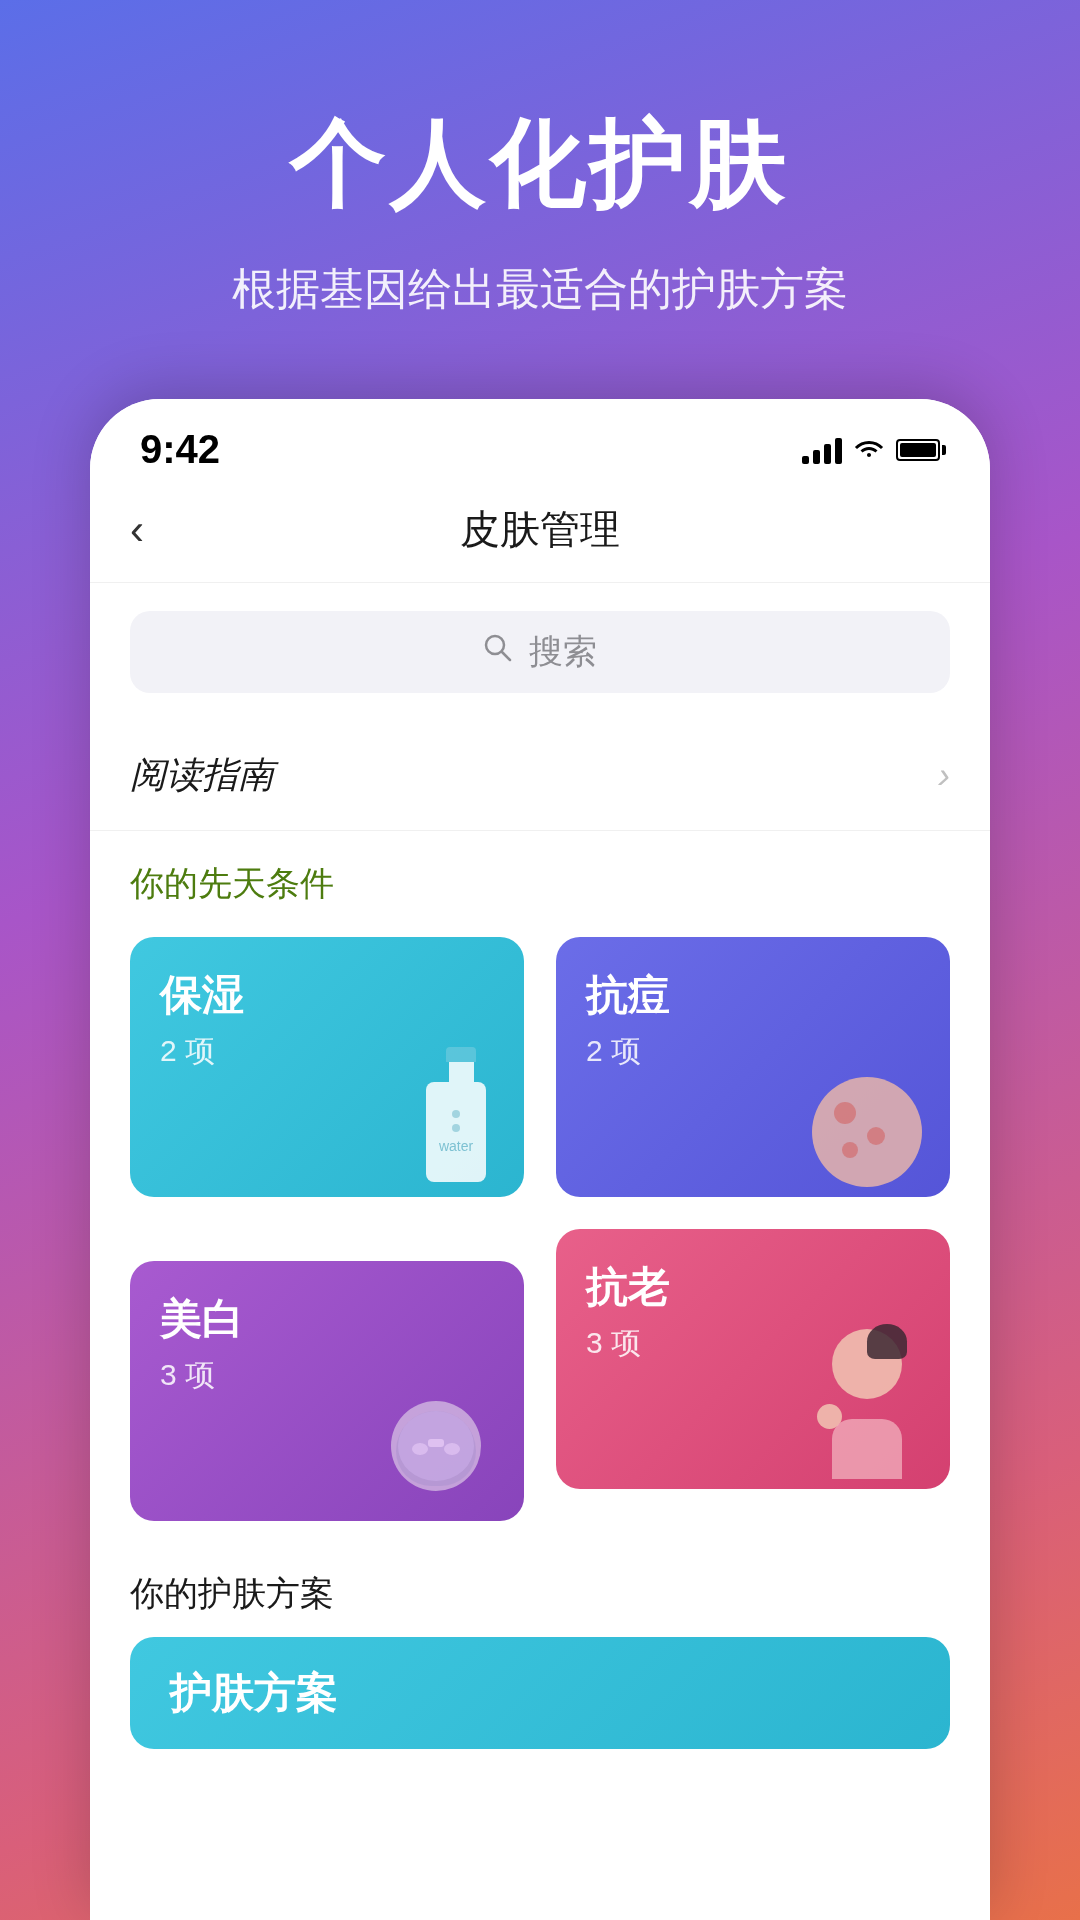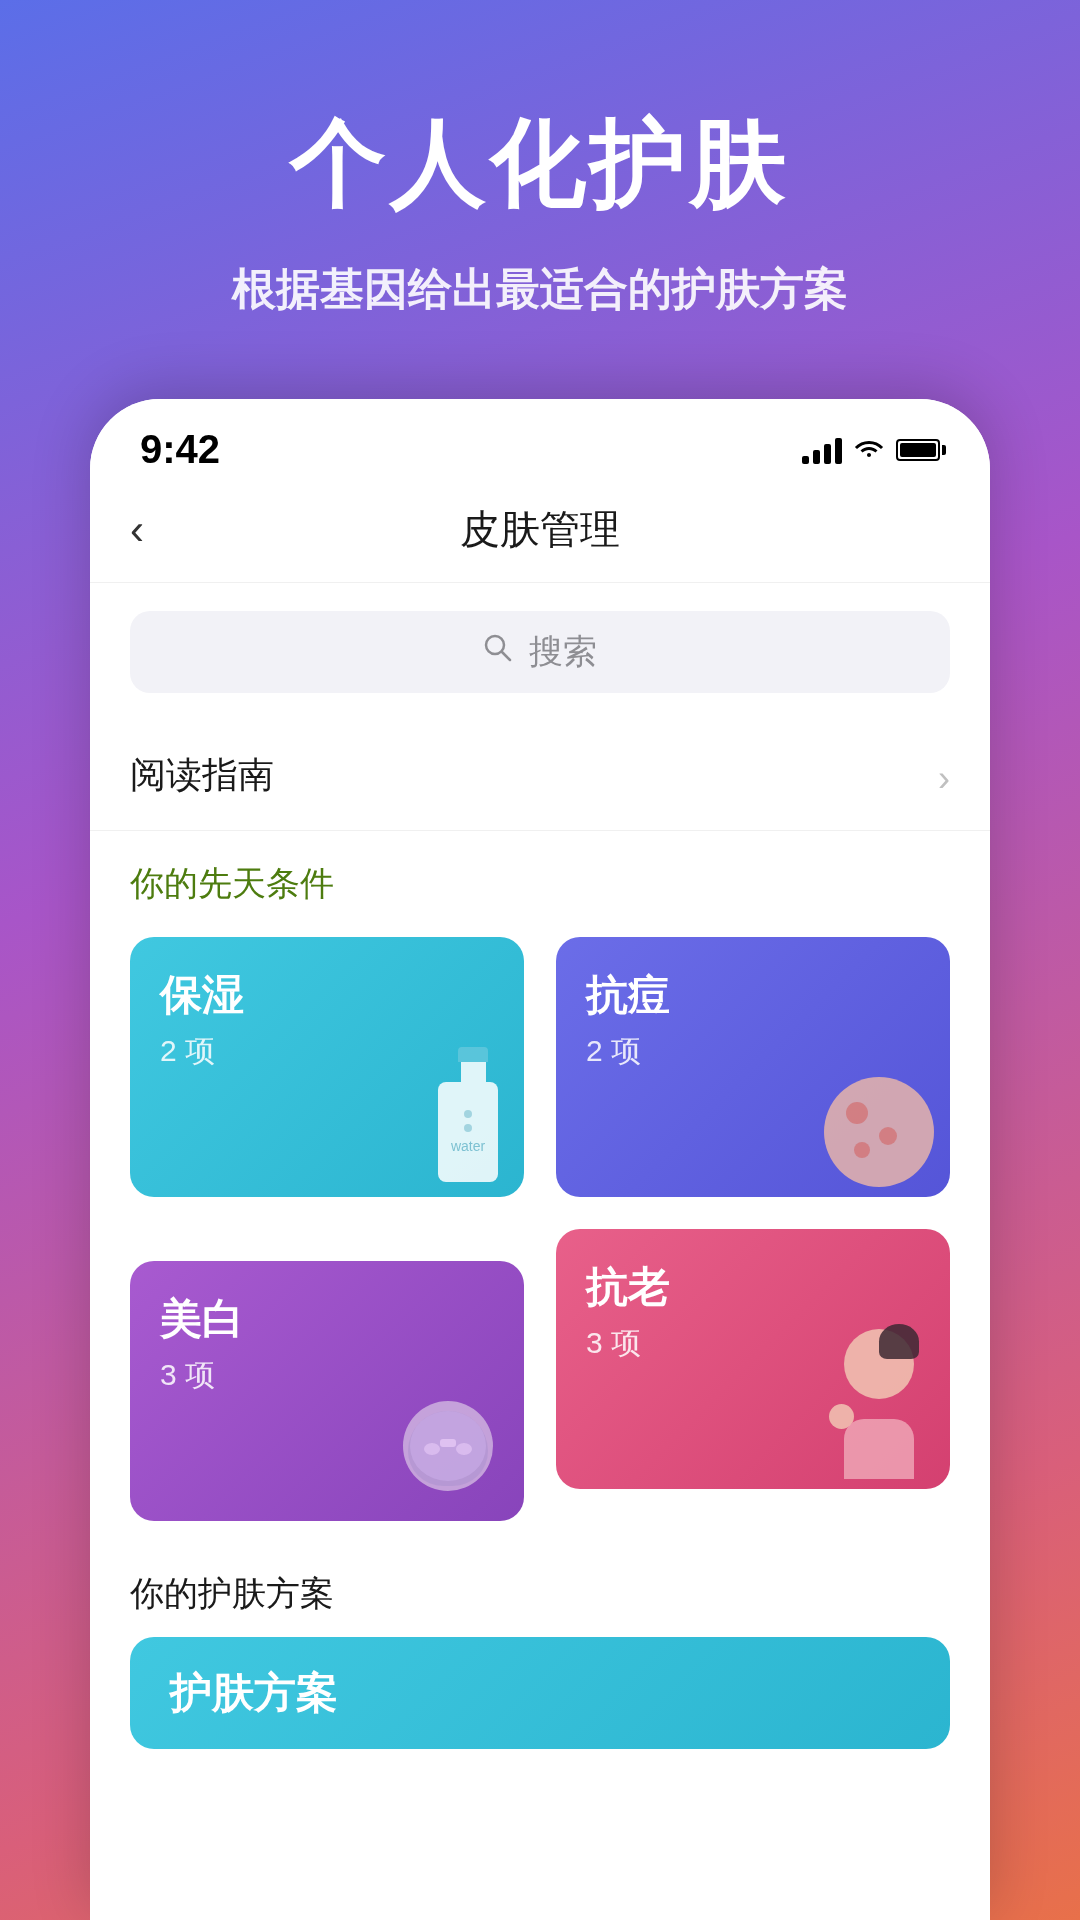--- a/index.html
+++ b/index.html
@@ -26,21 +26,21 @@
       font-size: 96px;
       font-weight: 700;
       color: white;
       letter-spacing: 4px;
       margin-bottom: 30px;
     }
 
     .sub-title {
       font-size: 44px;
       color: rgba(255,255,255,0.9);
-      font-weight: 700;
+      font-weight: 400;
     }
 
     .phone-container {
       width: 900px;
       flex: 1;
       background: #f2f2f7;
       border-radius: 70px 70px 0 0;
       overflow: hidden;
       box-shadow: 0 -10px 60px rgba(0,0,0,0.2);
       display: flex;
@@ -166,24 +166,25 @@
     }
 
     .search-placeholder {
       font-size: 34px;
       color: #8e8e93;
     }
 
     .guide-section {
       display: flex;
       justify-content: space-between;
-      align-items: flex-end;
+      align-items: center;
       padding: 30px 40px;
       border-bottom: 1px solid #f0f0f0;
       background: white;
+      font-style: italic;
     }
 
     .guide-text {
       font-size: 36px;
       color: #1a1a1a;
       font-weight: 400;
     }
 
     .guide-arrow {
       font-size: 36px;
@@ -241,21 +242,21 @@
     }
 
     .card-count {
       font-size: 30px;
       color: rgba(255,255,255,0.85);
     }
 
     .card-illustration {
       position: absolute;
       bottom: 10px;
-      right: 16px;
+      right: 28px;
       display: flex;
       align-items: flex-end;
       justify-content: center;
     }
 
     
     .water-bottle {
       width: 70px;
       height: 140px;
       position: relative;

